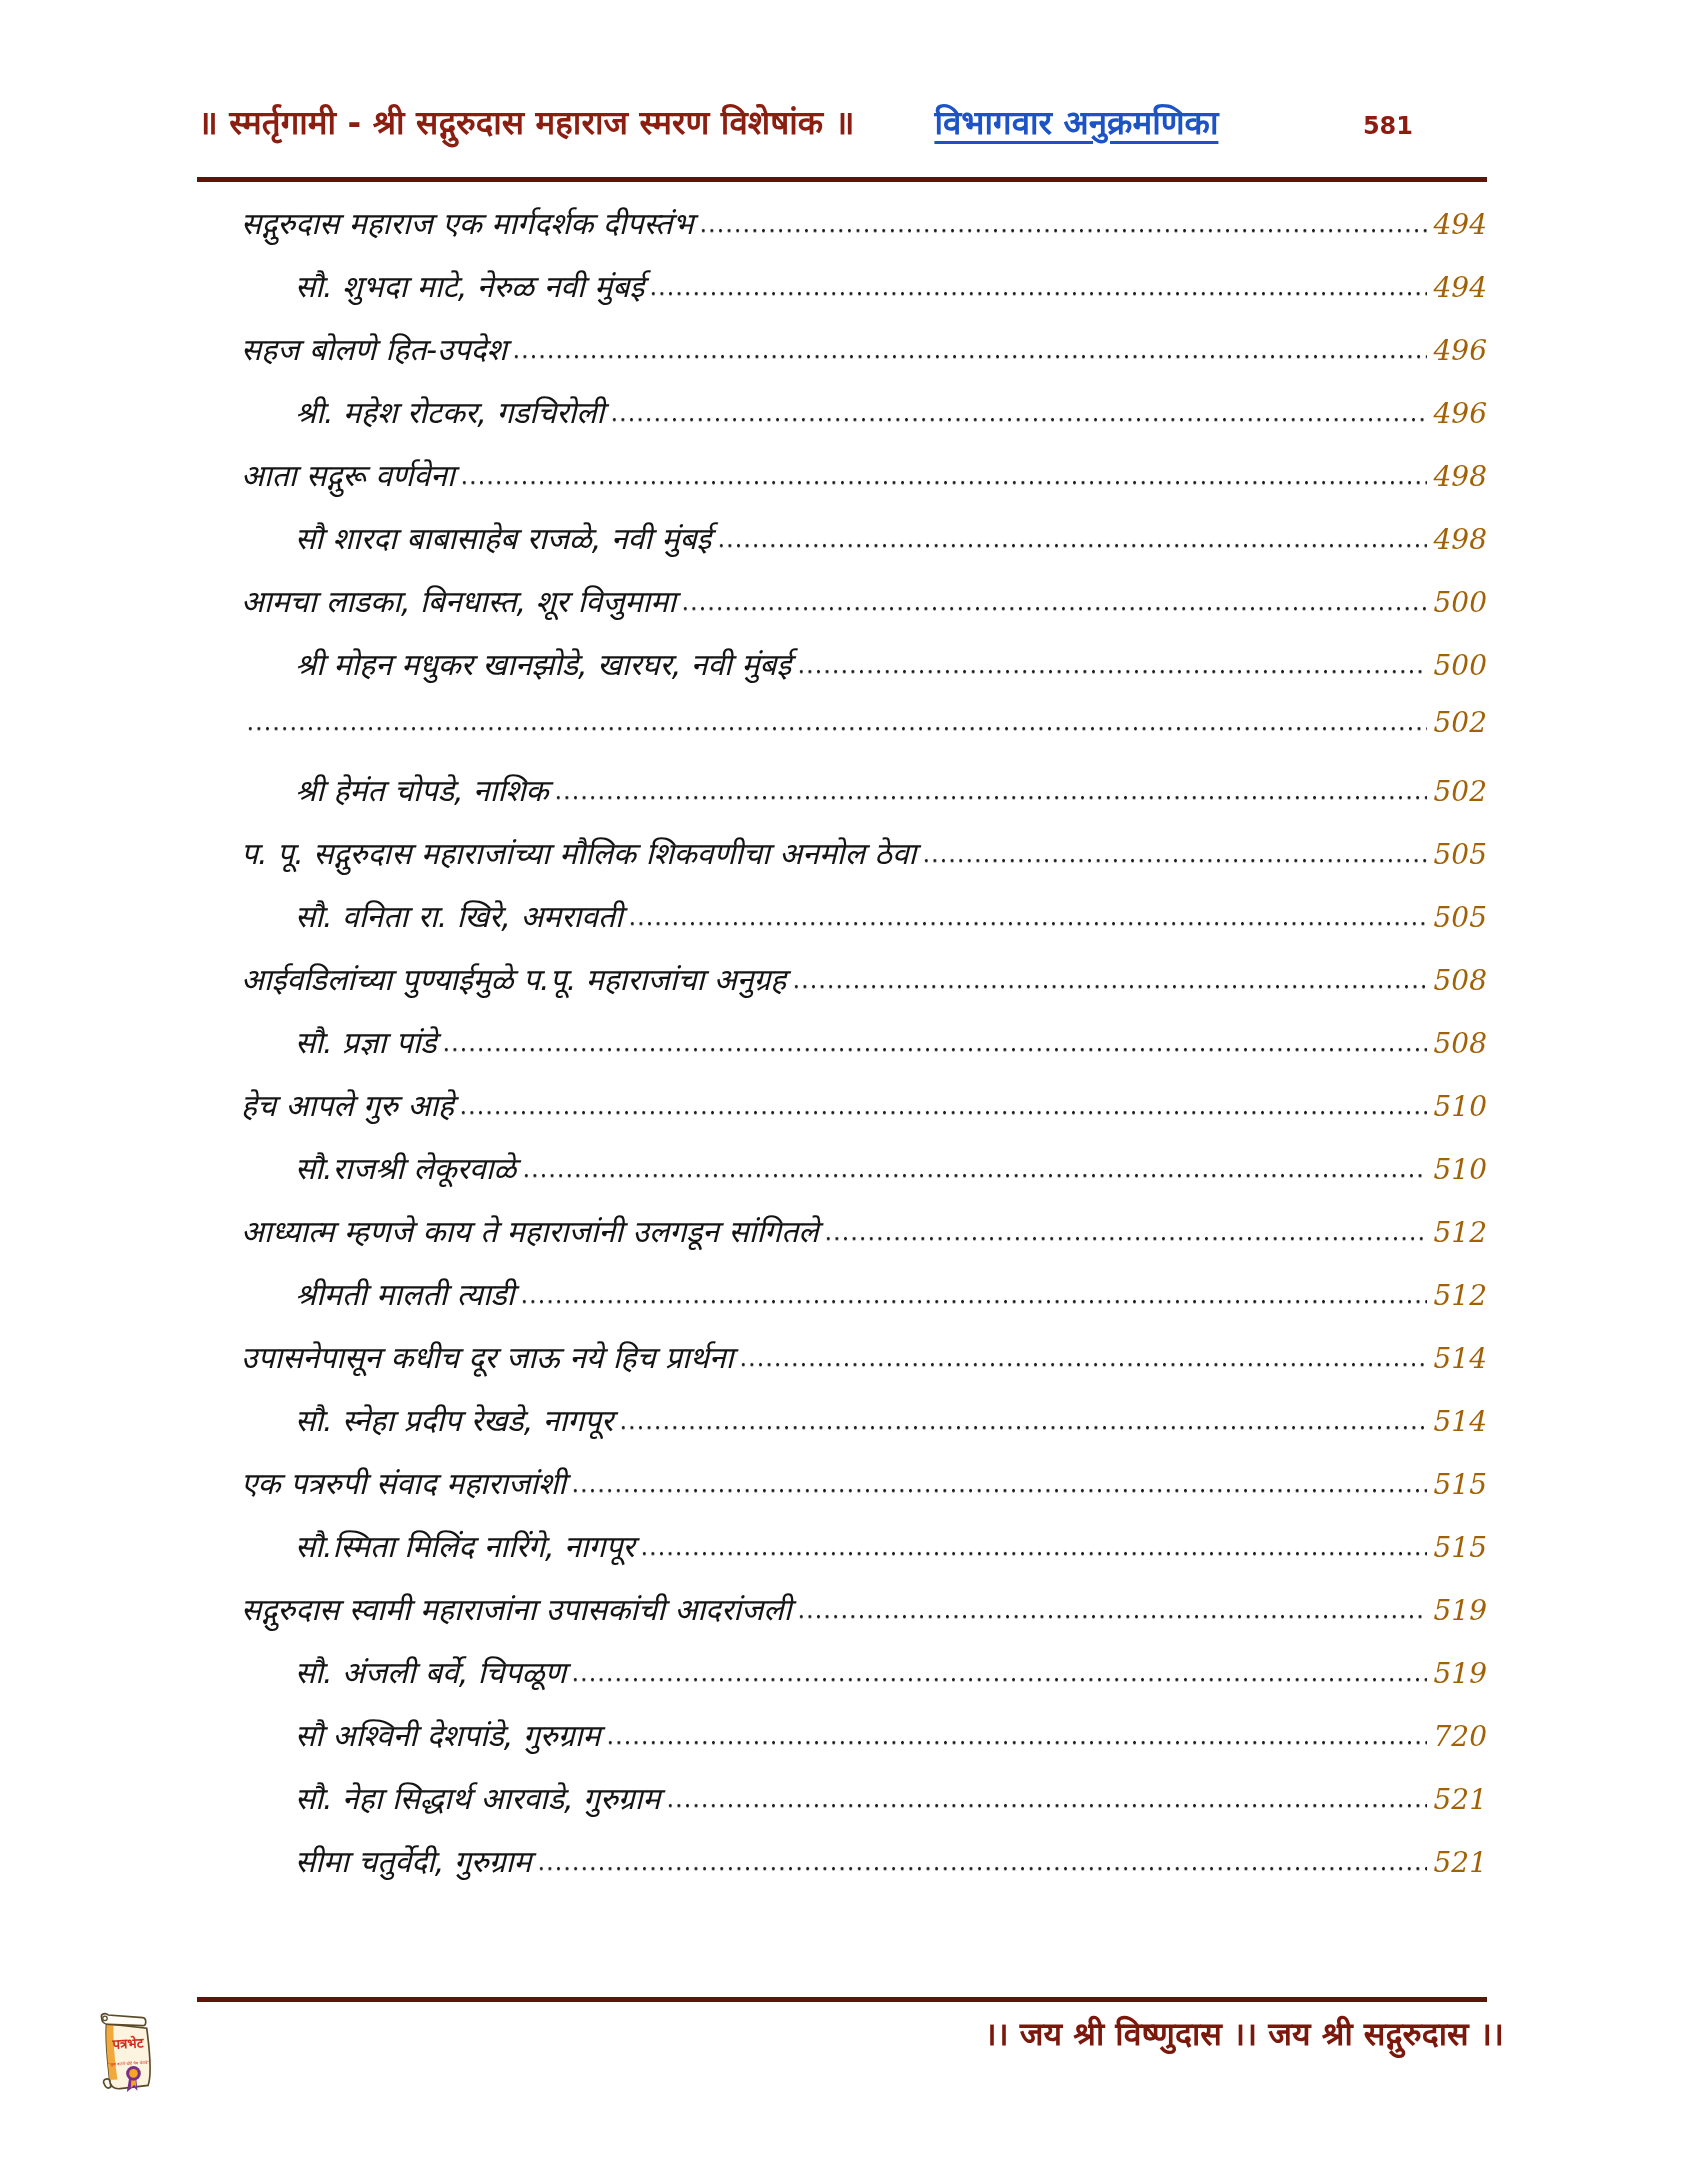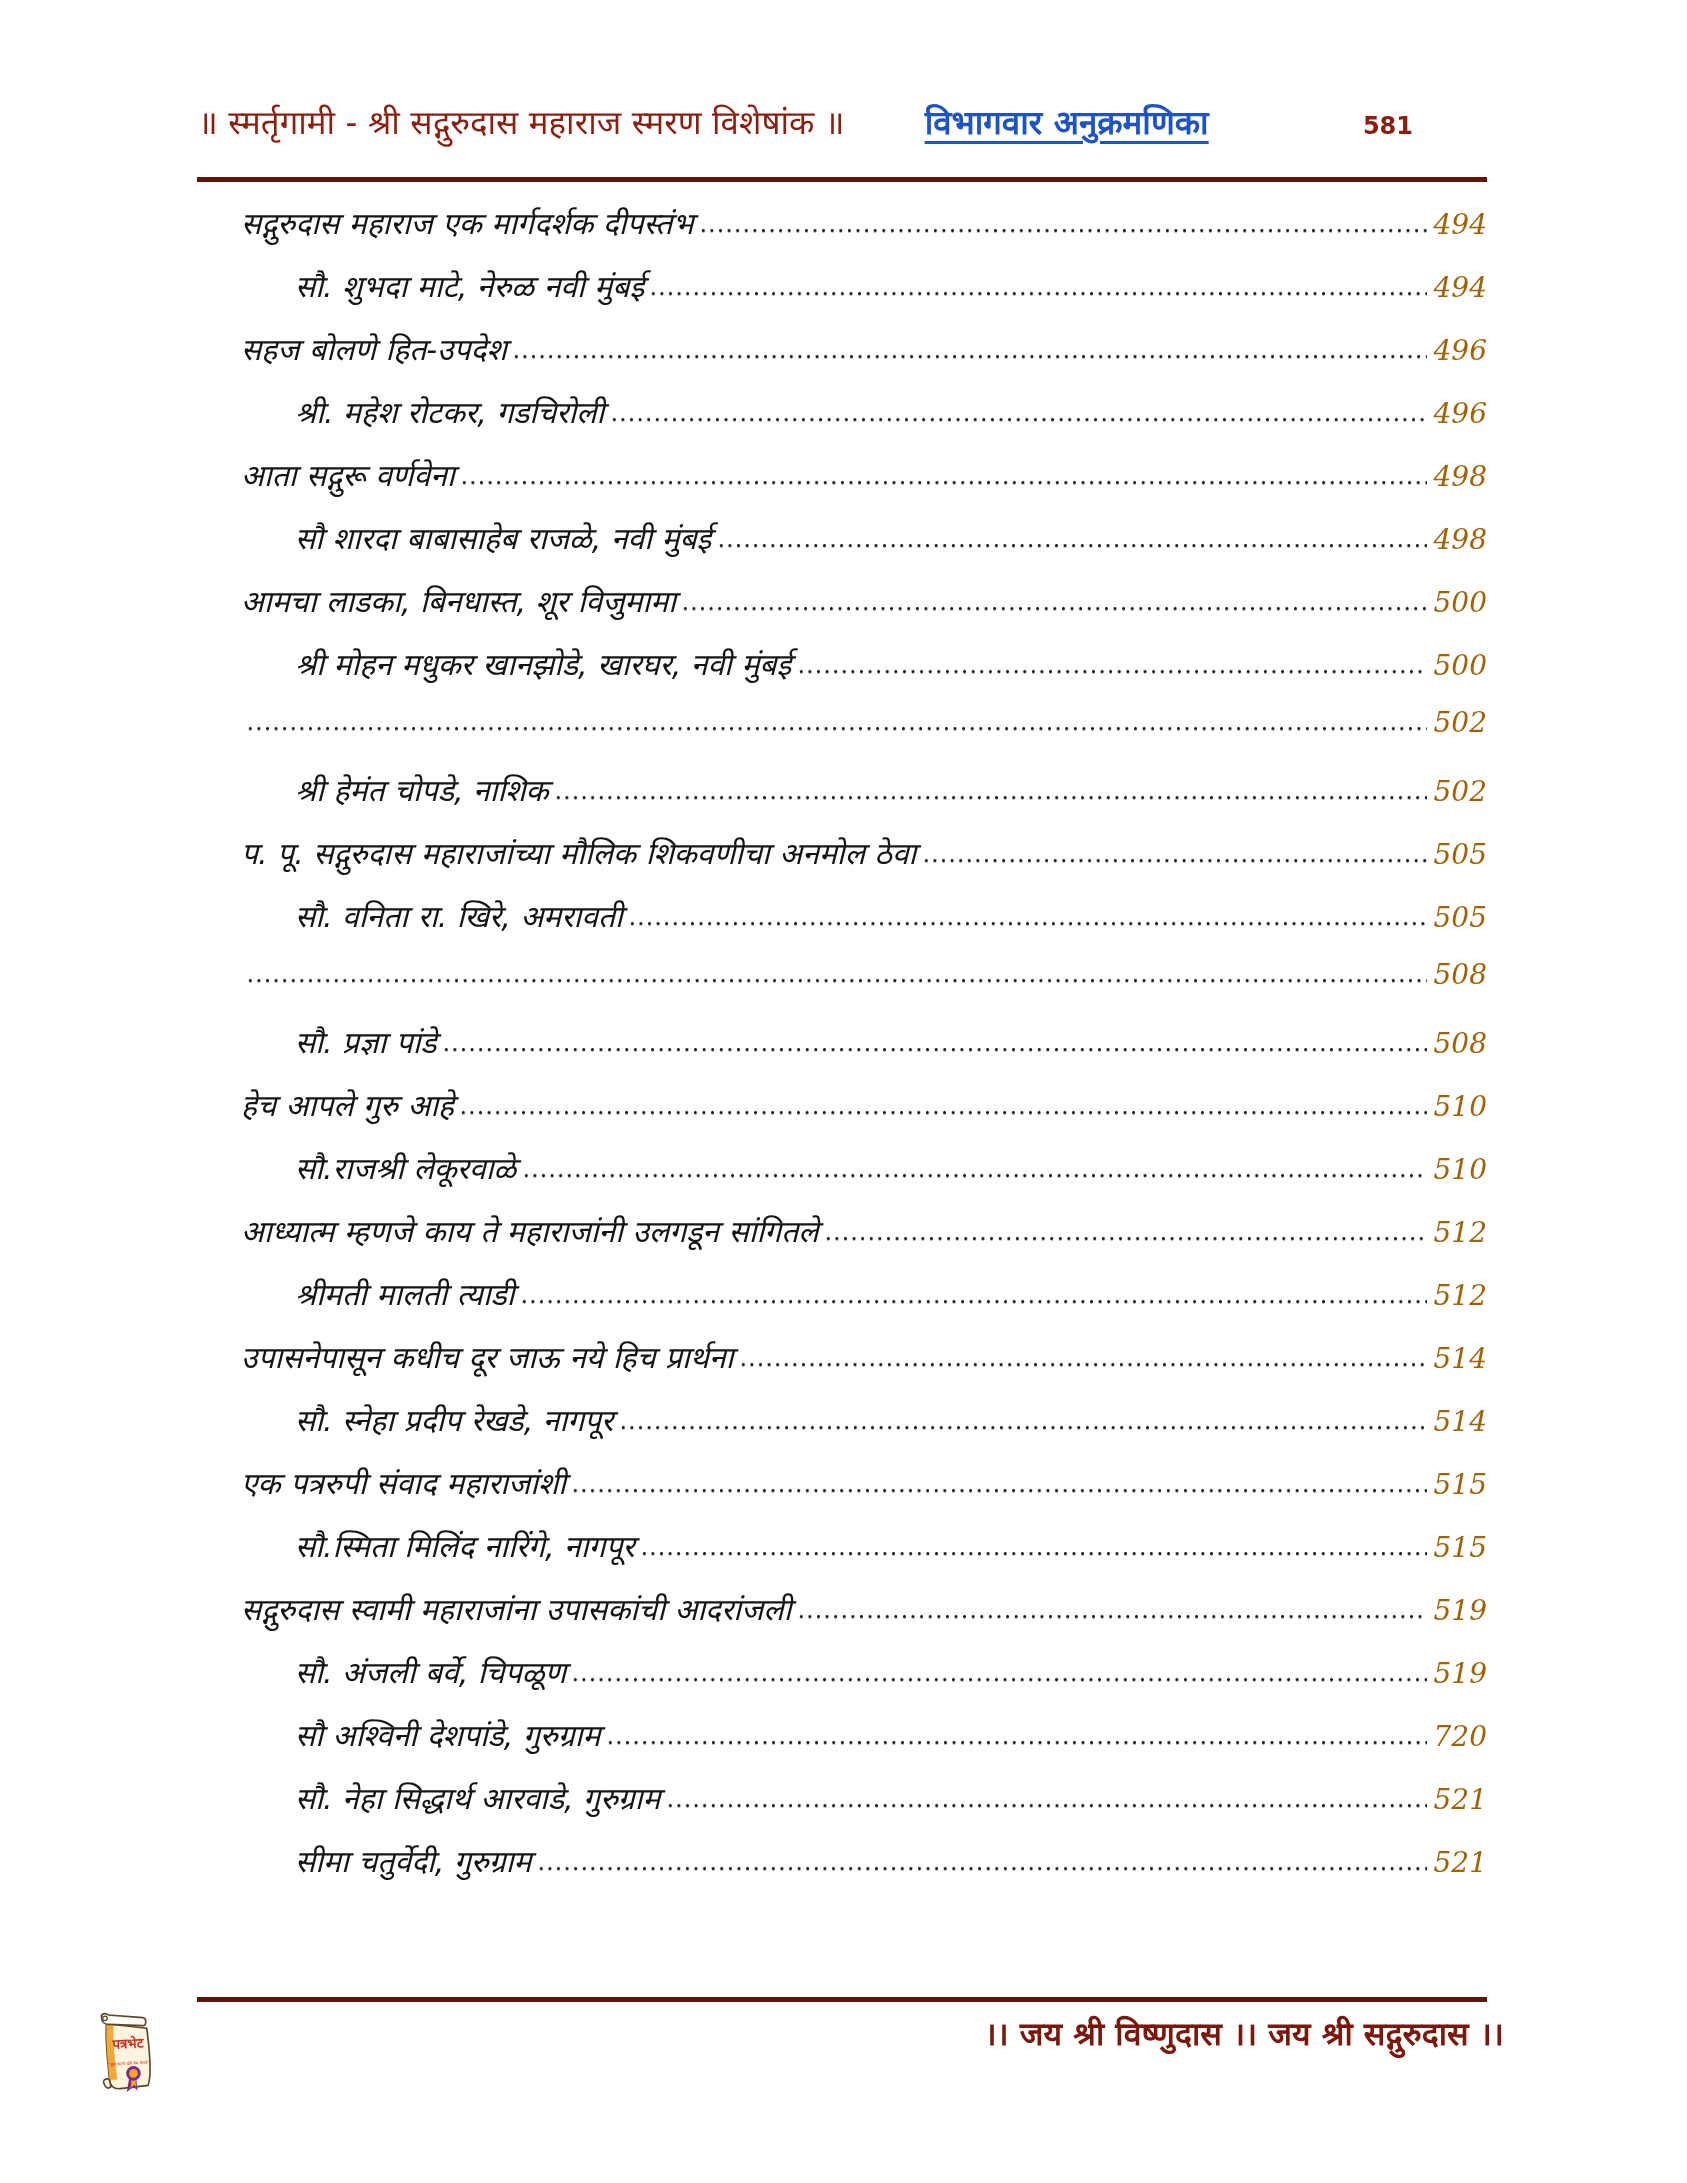--- a/index.html
+++ b/index.html
@@ -15,21 +15,21 @@
   
   .header {
     position: absolute;
     top: 99px; left: 198px; right: 200px;
     display: flex;
     align-items: baseline;
     white-space: nowrap;
   }
   .header-title {
     font-size: 33px;
-    font-weight: 400;
+    font-weight: 700;
     color: #8b1e10;
     text-align: center;
   }
   .header-link {
     margin-left: 80px;
     font-size: 33px;
     font-weight: 700;
     color: #1d53c6;
     text-decoration: underline;
     text-decoration-thickness: 2.6px;
@@ -170,20 +170,21 @@
     <span class="t">प. पू. सद्गुरुदास महाराजांच्या मौलिक शिकवणीचा अनमोल ठेवा</span>
     <span class="dots"></span>
     <span class="p">505</span>
   </div>
       <div class="row indent">
     <span class="t">सौ. वनिता रा. खिरे, अमरावती</span>
     <span class="dots"></span>
     <span class="p">505</span>
   </div>
       <div class="row">
+    <span class="t">आईवडिलांच्या पुण्याईमुळे प.पू. महाराजांचा अनुग्रह</span>
     <span class="dots"></span>
     <span class="p">508</span>
   </div>
       <div class="row indent">
     <span class="t">सौ. प्रज्ञा पांडे</span>
     <span class="dots"></span>
     <span class="p">508</span>
   </div>
       <div class="row">
     <span class="t">हेच आपले गुरु आहे</span>

